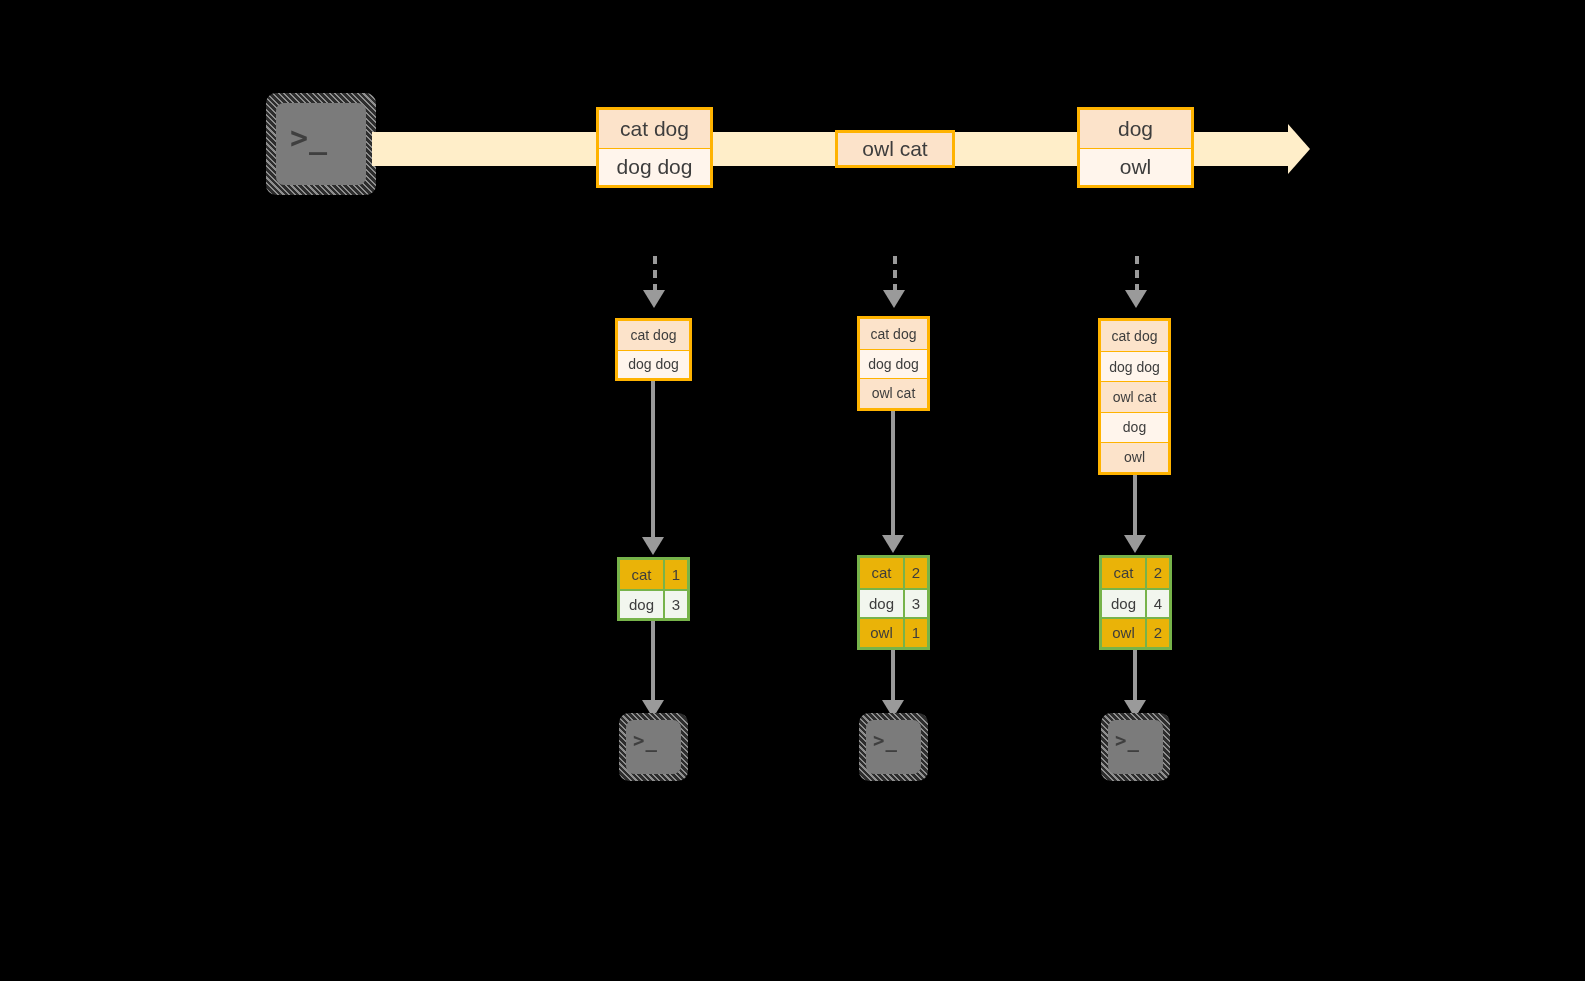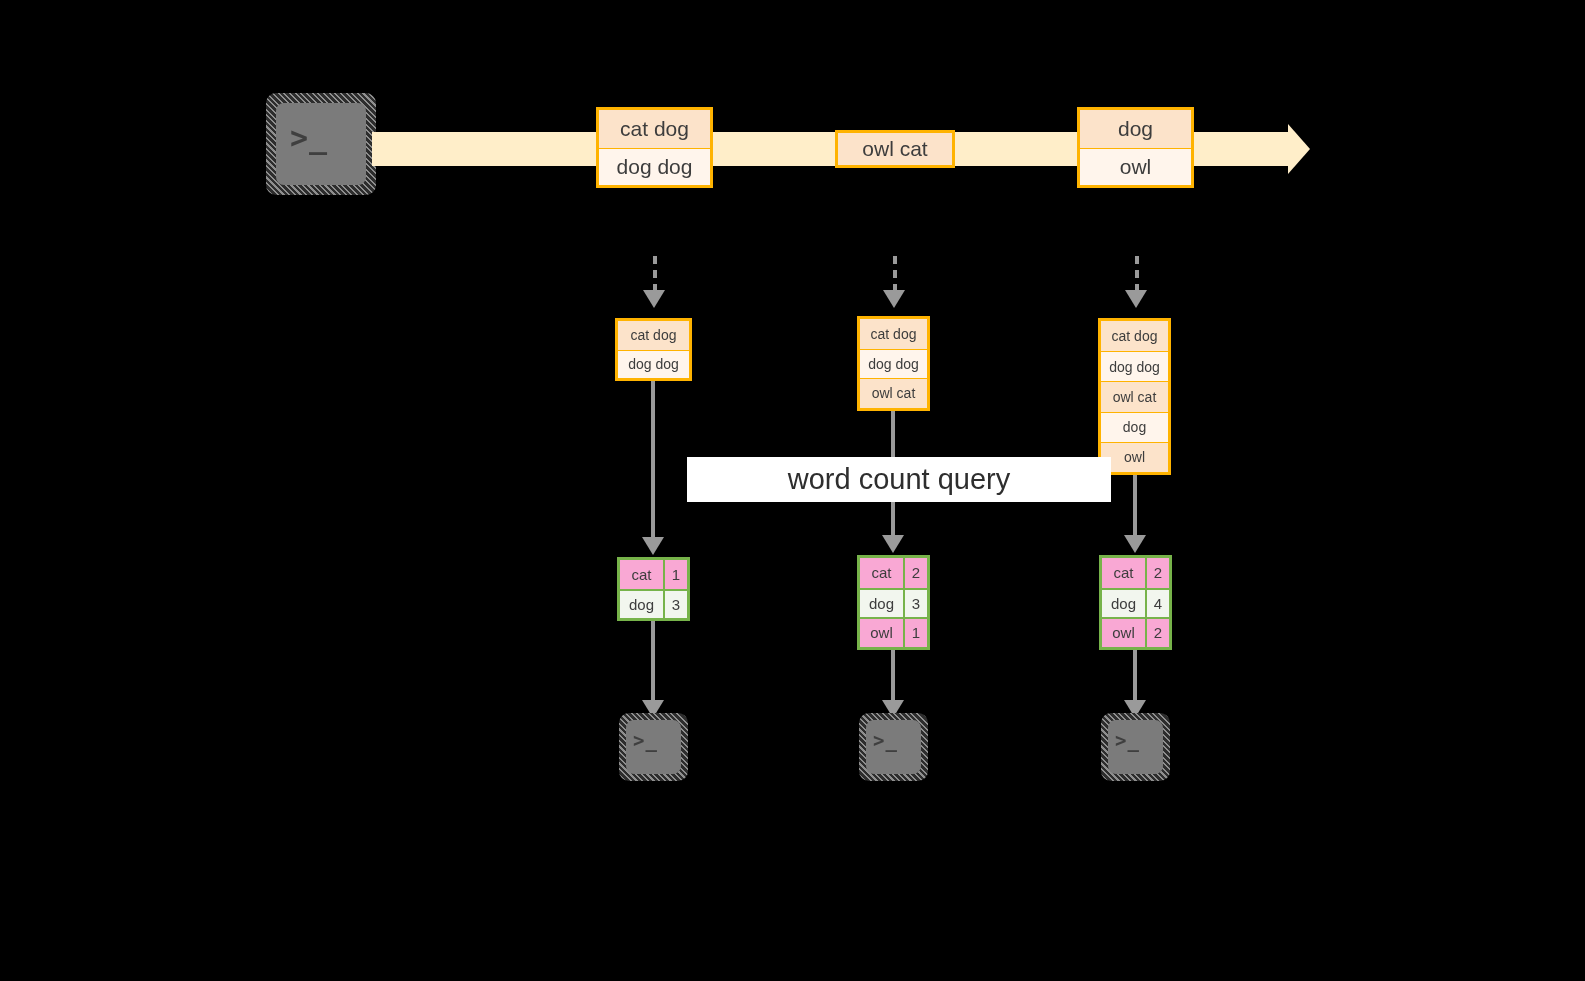--- a/index.html
+++ b/index.html
@@ -106,21 +106,21 @@
   .green-cell {
     box-sizing: border-box;
     display: flex;
     align-items: center;
     justify-content: center;
     color: #3d3d3d;
     overflow: hidden;
     white-space: nowrap;
   }
   .green-cell.word { border-right: 2px solid #77b34a; }
-  .green-row.tint .green-cell { background: #f9a8d4; }
+  .green-row.tint .green-cell { background: #eab308; }
   .green-row.plain .green-cell { background: #f2f6ee; }
 
   
   .conn-line {
     position: absolute;
     background: #9a9a9a;
   }
   .conn-line.dashed {
     background: none;
     border-left: 4px dashed #9a9a9a;
@@ -272,15 +272,14 @@
 
   <div class="conn-line" style="left:1133px; top:650px; width:4px; height:53px;"></div>
   <div class="conn-head" style="left:1124px; top:700px;"></div>
 
   <div class="terminal small" style="left:1101px; top:713px; width:69px; height:68px;">
     <div class="hatch"></div>
     <div class="face"></div>
     <div class="glyph">&gt;_</div>
   </div>
 
-  <div class="query-label" style="left:687px; top:457px; width:424px; height:45px; font-size:29px;">word count query</div>
 
 </div>
 
 </body></html>

